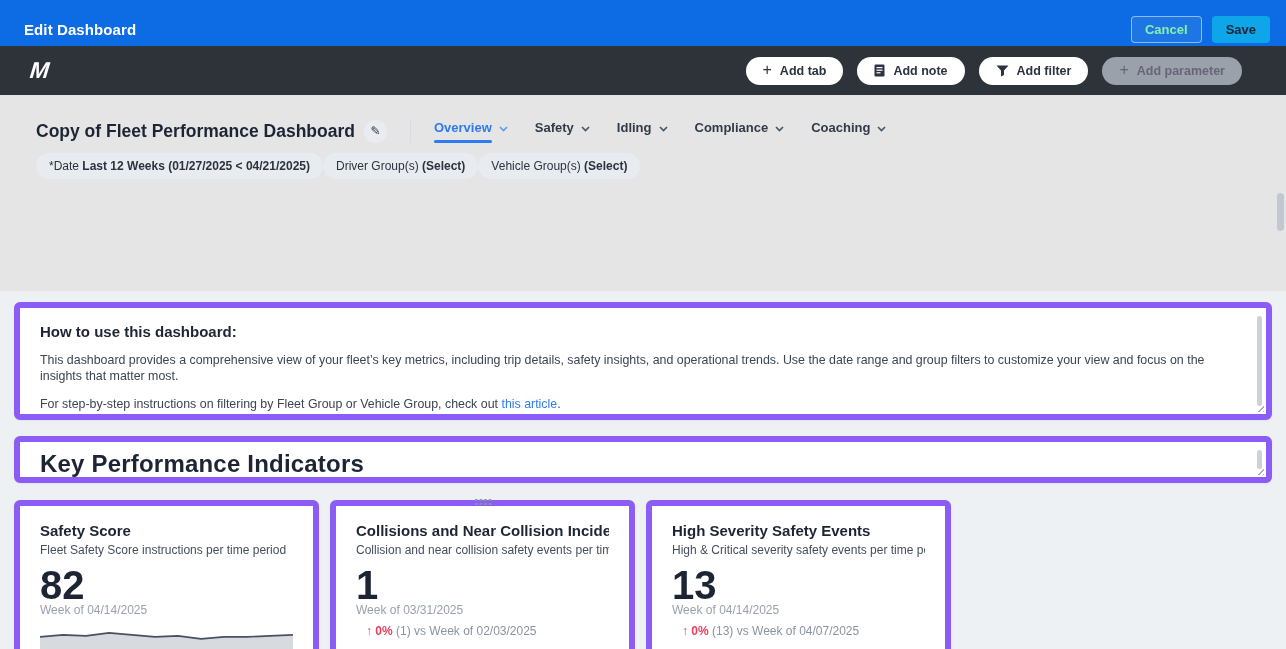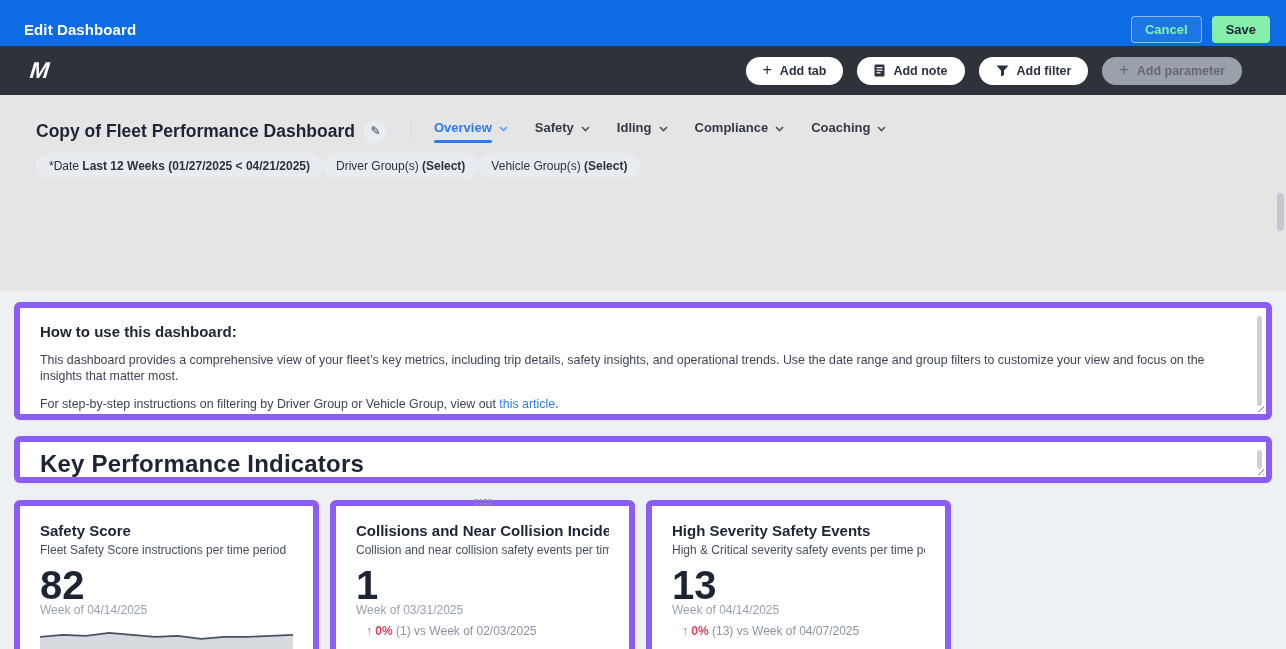--- a/index.html
+++ b/index.html
@@ -8,21 +8,21 @@
   .stage { position:relative; width:1286px; height:649px; overflow:hidden; }
 
   
   .topbar { position:absolute; top:0; left:0; right:0; height:46px; background:#0d6ce3;
     display:flex; align-items:center; padding:12px 16px 0 24px; }
   .topbar-title { color:#fff; font-weight:bold; font-size:15px; letter-spacing:.1px; }
   .topbar-actions { margin-left:auto; display:flex; gap:10px; }
   .btn-cancel { background:rgba(255,255,255,.07); border:1px solid rgba(255,255,255,.5);
     color:#86efac; font-weight:bold; font-size:13px; border-radius:4px; padding:5px 13px; cursor:pointer;
     font-family:inherit; }
-  .btn-save { background:#86efac; border:none; color:#1d2534; font-weight:bold; font-size:13px;
+  .btn-save { background:#0ea5e9; border:none; color:#1d2534; font-weight:bold; font-size:13px;
     border-radius:4px; padding:6px 14px; cursor:pointer; font-family:inherit; }
 
   
   .navbar { position:absolute; top:46px; left:0; right:0; height:49px; background:#2e333a;
     display:flex; align-items:center; padding:0 44px 0 30px; }
   .logo { color:#fff; font-size:23px; font-weight:bold; font-style:italic; transform:skewX(-6deg); }
   .nav-actions { margin-left:auto; display:flex; gap:14px; align-items:center; }
   .pill { display:flex; align-items:center; gap:8px; background:#fff; border:none; border-radius:15px;
     height:28px; padding:0 17px; font-size:12.5px; font-weight:bold; color:#2b3340; cursor:pointer;
     font-family:inherit; }
@@ -178,21 +178,21 @@
       <div class="chip"><span>*Date </span><b>Last 12 Weeks (01/27/2025 &lt; 04/21/2025)</b></div>
       <div class="chip"><span>Driver Group(s) </span><b>(Select)</b></div>
       <div class="chip"><span>Vehicle Group(s) </span><b>(Select)</b></div>
     </div>
 
     <div class="board">
 
       <div class="card info-card">
         <div class="info-heading">How to use this dashboard:</div>
         <p>This dashboard provides a comprehensive view of your fleet’s key metrics, including trip details, safety insights, and operational trends. Use the date range and group filters to customize your view and focus on the insights that matter most.</p>
-        <p><span>For step-by-step instructions on filtering by Driver Group or Vehicle Group, view out </span><a class="lnk">this article</a><span>.</span></p>
+        <p><span>For step-by-step instructions on filtering by Fleet Group or Vehicle Group, check out </span><a class="lnk">this article</a><span>.</span></p>
 
         <div class="mini-scroll"></div>
         <div class="grip"></div>
       </div>
 
       <div class="card kpi-header-card">
         <h1>Key Performance Indicators</h1>
         <div class="mini-scroll"></div>
         <div class="grip"></div>
       </div>

